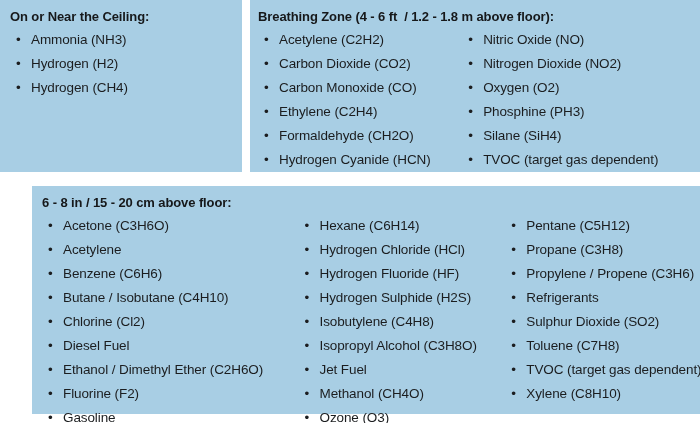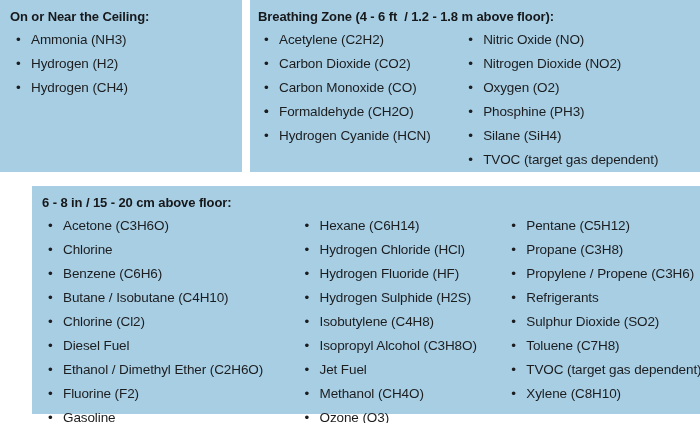--- a/index.html
+++ b/index.html
@@ -108,41 +108,41 @@
     </div>
   </section>
 
   <section class="panel" id="panel-breathing">
     <div class="panel-title">Breathing Zone (4 - 6 ft  / 1.2 - 1.8 m above floor):</div>
     <div class="cols">
       <ul class="gaslist col-a">
         <li><span class="bul">•</span><span>Acetylene (C2H2)</span></li>
         <li><span class="bul">•</span><span>Carbon Dioxide (CO2)</span></li>
         <li><span class="bul">•</span><span>Carbon Monoxide (CO)</span></li>
-        <li><span class="bul">•</span></li>
+        <li><span class="bul">•</span><span>Ethylene (C2H4)</span></li>
         <li><span class="bul">•</span><span>Formaldehyde (CH2O)</span></li>
         <li><span class="bul">•</span><span>Hydrogen Cyanide (HCN)</span></li>
       </ul>
       <ul class="gaslist col-b">
         <li><span class="bul">•</span><span>Nitric Oxide (NO)</span></li>
         <li><span class="bul">•</span><span>Nitrogen Dioxide (NO2)</span></li>
         <li><span class="bul">•</span><span>Oxygen (O2)</span></li>
         <li><span class="bul">•</span><span>Phosphine (PH3)</span></li>
         <li><span class="bul">•</span><span>Silane (SiH4)</span></li>
         <li><span class="bul">•</span><span>TVOC (target gas dependent)</span></li>
       </ul>
     </div>
   </section>
 
   <section class="panel" id="panel-floor">
     <div class="panel-title">6 - 8 in / 15 - 20 cm above floor:</div>
     <div class="cols">
       <ul class="gaslist col-a">
         <li><span class="bul">•</span><span>Acetone (C3H6O)</span></li>
-        <li><span class="bul">•</span><span>Chlorine</span></li>
+        <li><span class="bul">•</span><span>Acetylene</span></li>
         <li><span class="bul">•</span><span>Benzene (C6H6)</span></li>
         <li><span class="bul">•</span><span>Butane / Isobutane (C4H10)</span></li>
         <li><span class="bul">•</span><span>Chlorine (Cl2)</span></li>
         <li><span class="bul">•</span><span>Diesel Fuel</span></li>
         <li><span class="bul">•</span><span>Ethanol / Dimethyl Ether (C2H6O)</span></li>
         <li><span class="bul">•</span><span>Fluorine (F2)</span></li>
         <li><span class="bul">•</span><span>Gasoline</span></li>
       </ul>
       <ul class="gaslist col-b">
         <li><span class="bul">•</span><span>Hexane (C6H14)</span></li>

